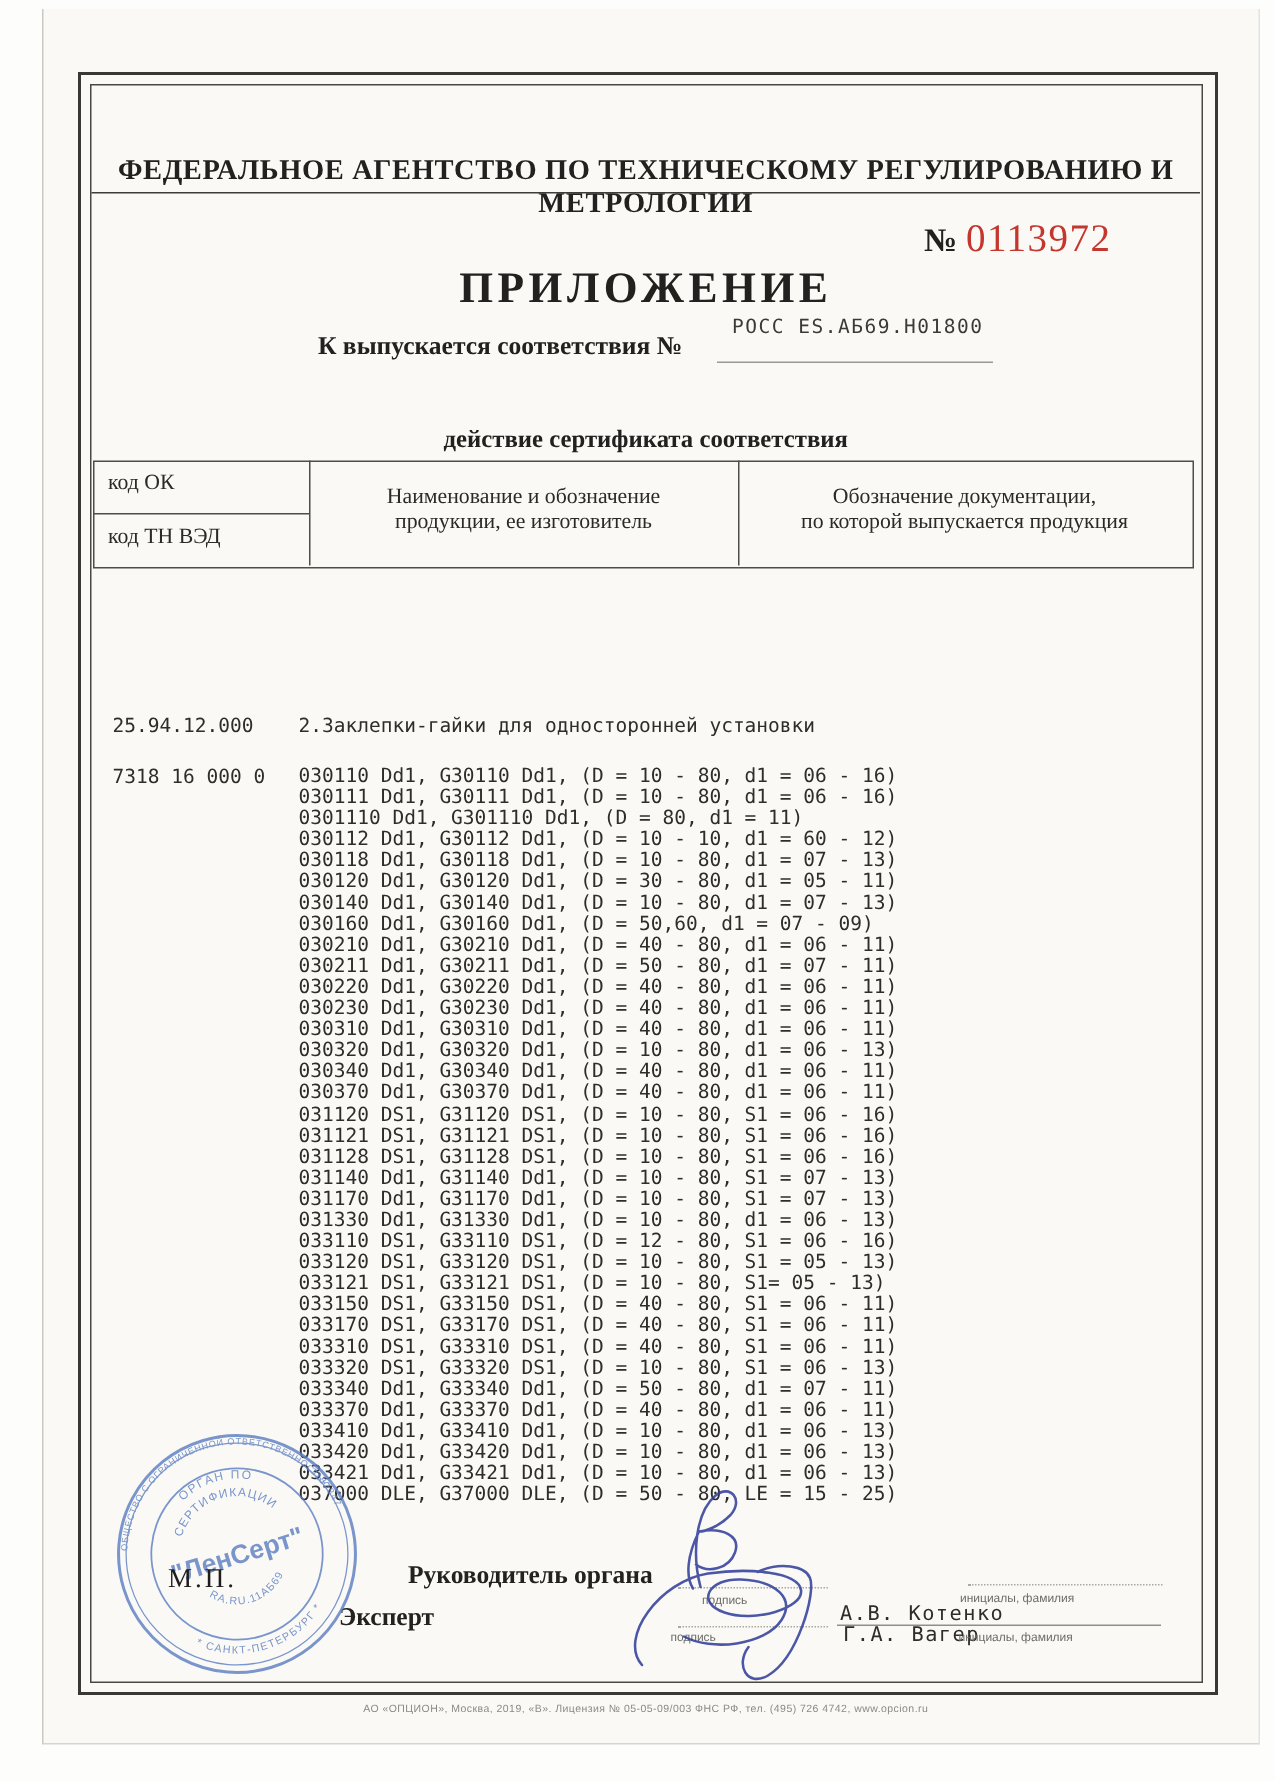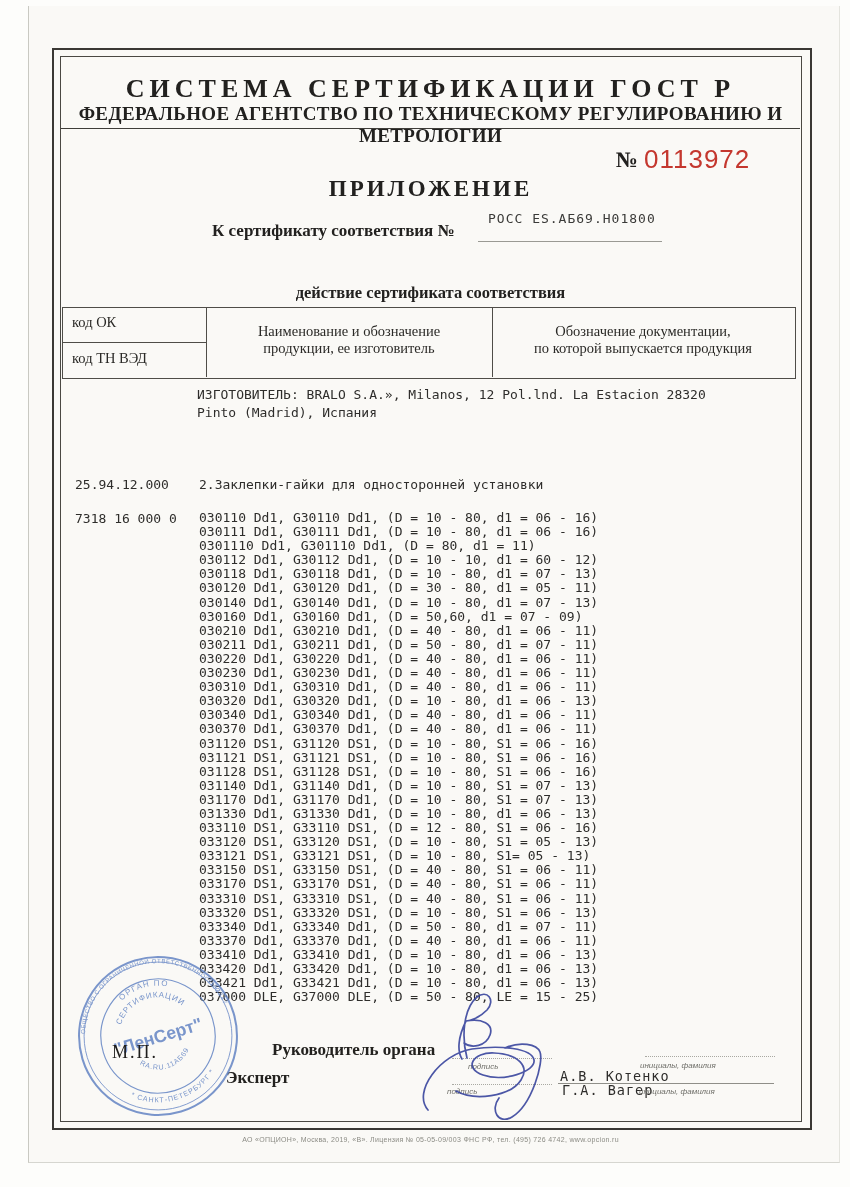--- a/index.html
+++ b/index.html
@@ -8,23 +8,23 @@
   .paper{position:absolute;left:28px;top:6px;width:810px;height:1156px;background:#faf9f6;
          border-left:1px solid #c9c9c2;border-bottom:1px solid #d6d6d0;border-right:1px solid #e4e4de;}
   .frame-outer{position:absolute;left:52px;top:48px;width:756px;height:1078px;border:2.2px solid #3a3834;}
   .frame-inner{position:absolute;left:60px;top:56px;width:740px;height:1064px;border:1.3px solid #4a4843;}
   .abs{position:absolute;}
   .ctr{left:60px;width:741px;text-align:center;}
   .hdr1{top:74px;font-size:26px;font-weight:bold;letter-spacing:5px;}
   .hdr2{top:103px;font-size:19px;font-weight:bold;letter-spacing:0.4px;}
   .hdr-sep{position:absolute;left:61px;top:128px;width:739px;height:0;border-top:1.6px solid #3f3d39;}
   .blank-no-sym{left:616px;top:147px;font-size:22px;font-weight:bold;}
-  .blank-no-digits{left:644px;top:144px;font-family:Liberation Sans, sans-serif;font-size:26px;
+  .blank-no-digits{left:644px;top:144px;font-family:Liberation Serif, serif;font-size:26px;
                    letter-spacing:1px;font-weight:500;}
-  .doc-title{top:176px;font-size:23px;font-weight:bold;letter-spacing:3px;text-align:center;}
+  .doc-title{top:176px;font-size:29px;font-weight:bold;letter-spacing:3px;text-align:center;}
   .cert-label{left:212px;top:221px;font-size:17px;font-weight:600;}
   .cert-no{left:488px;top:211px;font-family:"DejaVu Sans Mono",monospace;font-size:13px;letter-spacing:1px;color:#3a3a38;}
   .cert-line{position:absolute;left:478px;top:241px;width:184px;border-top:1px solid #9a9a94;}
   .sub1{top:261px;font-size:16.5px;font-weight:bold;white-space:pre;}
   .sub2{top:283px;font-size:16.5px;font-weight:bold;}
   
   .tbl{position:absolute;left:62px;top:307px;width:732px;height:70px;border:1.3px solid #4f4d48;}
   .tbl-v1{position:absolute;left:206px;top:307px;height:70px;border-left:1.2px solid #4f4d48;}
   .tbl-v2{position:absolute;left:492px;top:307px;height:70px;border-left:1.2px solid #4f4d48;}
   .tbl-h1{position:absolute;left:62px;top:342px;width:144px;border-top:1.2px solid #4f4d48;}
@@ -33,66 +33,64 @@
   .mono{font-family:"DejaVu Sans Mono",monospace;color:#2e2d2b;}
   .manu{left:197px;top:386px;font-size:13px;line-height:17.5px;white-space:pre;}
   .code-ok{left:75px;top:477px;font-size:13px;}
   .group{left:199px;top:477px;font-size:13px;}
   .code-tnved{left:75px;top:511px;font-size:13px;}
   .items{left:199px;top:511px;font-size:13px;line-height:14.1px;margin:0;white-space:pre;
          font-family:"DejaVu Sans Mono",monospace;color:#2e2d2b;}
   .sig-label{font-size:17px;font-weight:bold;color:#23221f;}
   .line{position:absolute;border-top:1.1px solid #8f8f89;}
   .line-dot{position:absolute;border-top:1px dotted #a9a9a2;}
-  .tiny{position:absolute;font-family:"Liberation Sans",sans-serif;font-size:8px;color:#6e6e68;font-style:italic;}
+  .tiny{position:absolute;font-family:"Liberation Sans",sans-serif;font-size:8px;color:#6e6e68;}
   .sig-name{position:absolute;font-family:"DejaVu Sans Mono",monospace;font-size:13.5px;color:#2e2d2b;letter-spacing:1px;}
   .mp{left:112px;top:1042px;font-size:18px;letter-spacing:2px;color:#1e1d1b;}
   .footer{position:absolute;left:60px;top:1136px;width:741px;text-align:center;
           font-family:"Liberation Sans",sans-serif;font-size:7px;color:#8b8b84;letter-spacing:0.3px;}
   .stamp-svg{position:absolute;left:74px;top:952px;width:168px;height:168px;opacity:0.82;}
   .sig-svg{position:absolute;left:400px;top:985px;width:160px;height:145px;}
   svg text{font-family:"Liberation Sans",sans-serif;}
 </style>
 </head>
 <body>
 
 <div class="page">
   <div class="paper"></div>
   <div class="frame-outer"></div>
   <div class="frame-inner"></div>
 
-  <div class="abs ctr hdr1">СИСТЕМА СЕРТИФИКАЦИИ ГОСТ Р</div>
   <div class="abs ctr hdr2">ФЕДЕРАЛЬНОЕ АГЕНТСТВО ПО ТЕХНИЧЕСКОМУ РЕГУЛИРОВАНИЮ И МЕТРОЛОГИИ</div>
   <div class="hdr-sep"></div>
 
   <div class="abs blank-no-sym">№</div>
   <div class="abs blank-no-digits" id="blank-digits" style="color: rgb(196, 55, 46);">0113972</div>
 
   <div class="abs ctr doc-title">ПРИЛОЖЕНИЕ</div>
-  <div class="abs cert-label">К сертификату соответствия №</div>
+  <div class="abs cert-label">К выпускается соответствия №</div>
   <div class="abs cert-no">РОСС ES.АБ69.Н01800</div>
   <div class="cert-line"></div>
   <div class="abs ctr sub2">действие сертификата соответствия</div>
 
   <div class="tbl"></div>
   <div class="tbl-v1"></div>
   <div class="tbl-v2"></div>
   <div class="tbl-h1"></div>
   <div class="abs th" style="left:72px;top:314px;">код ОК</div>
   <div class="abs th" style="left:72px;top:350px;">код ТН ВЭД</div>
   <div class="abs th th-c" style="left:206px;top:323px;width:286px;">
     <span>Наименование и обозначение</span><br>
     <span>продукции, ее изготовитель</span>
   </div>
   <div class="abs th th-c" style="left:492px;top:323px;width:302px;">
     <span>Обозначение документации,</span><br>
     <span>по которой выпускается продукция</span>
   </div>
 
-  <div class="abs mono manu"><span>ИЗГОТОВИТЕЛЬ: BRALO S.A.», Milanos, 12 Pol.lnd. La Estacion 28320</span><br><span>Pinto (Madrid), Испания</span></div>
   <div class="abs mono code-ok">25.94.12.000</div>
   <div class="abs mono group">2.Заклепки-гайки для односторонней установки</div>
   <div class="abs mono code-tnved">7318 16 000 0</div>
   <pre class="abs items">030110 Dd1, G30110 Dd1, (D = 10 - 80, d1 = 06 - 16)
 030111 Dd1, G30111 Dd1, (D = 10 - 80, d1 = 06 - 16)
 0301110 Dd1, G301110 Dd1, (D = 80, d1 = 11)
 030112 Dd1, G30112 Dd1, (D = 10 - 10, d1 = 60 - 12)
 030118 Dd1, G30118 Dd1, (D = 10 - 80, d1 = 07 - 13)
 030120 Dd1, G30120 Dd1, (D = 30 - 80, d1 = 05 - 11)
 030140 Dd1, G30140 Dd1, (D = 10 - 80, d1 = 07 - 13)

